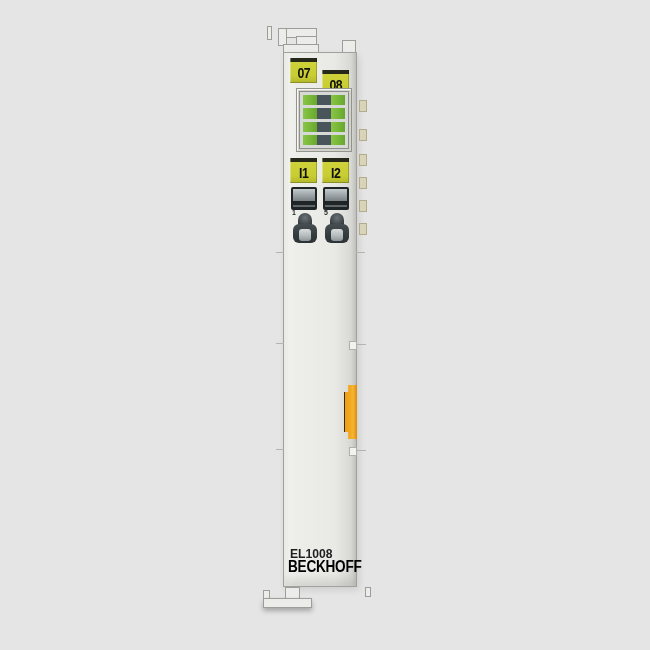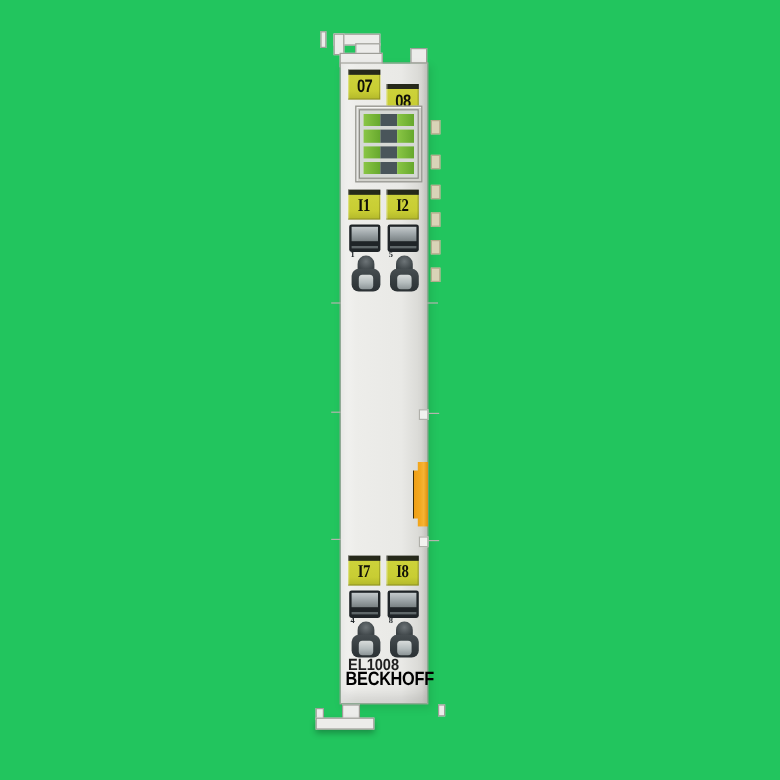--- a/index.html
+++ b/index.html
@@ -1,17 +1,17 @@
 <!DOCTYPE html>
 <html><head>
 <meta charset="utf-8">
 <style>
   html,body { margin:0; padding:0; background:#ffffff; }
   .stage {
-    position:relative; width:650px; height:650px; background:#22c55e;
+    position:relative; width:650px; height:650px; background:#e5e5e5;
     font-family:"Liberation Sans", sans-serif; overflow:hidden;
   }
   .abs { position:absolute; box-sizing:border-box; }
 
   
   .hw {
     background:linear-gradient(90deg,#f3f3f1,#ebebe8 60%,#dedeas 100%);
     background-color:#ececea;
     border:1px solid #9e9e98;
   }
@@ -79,21 +79,21 @@
   .hole .port {
     position:absolute; left:6px; top:16px; width:12px; height:12px;
     border-radius:3px;
     background:linear-gradient(180deg,#d8dcdb 0%,#b4bcbd 55%,#8d9597 100%);
   }
 
   .tnum {
     position:absolute; font-size:7px; line-height:7px; font-weight:bold; color:#23282b;
   }
 
-  .group { left:283px; width:64px; height:92px;font-family:Liberation Serif, serif; }
+  .group { left:283px; width:64px; height:92px; }
 
   
   .latch {
     left:344px; top:385px; width:13px; height:54px;
     background:linear-gradient(90deg,#3a2c08 0%,#3a2c08 9%,#ef9f16 9%,#f3a81f 45%,#f7b434 70%,#d98c0c 100%);
     clip-path:polygon(32% 0, 100% 0, 100% 100%, 32% 100%, 32% 87%, 0 87%, 0 13%, 32% 13%);
   }
 
   
   .tab-contact {
@@ -203,42 +203,20 @@
   <div class="abs seam-notch" style="left:349px;top:341px"></div>
   <div class="abs seam-tick" style="left:357px;top:344px;width:9px"></div>
 
 
   <div class="abs latch"></div>
 
   <div class="abs seam-tick" style="left:276px;top:449px;width:8px"></div>
   <div class="abs seam-notch" style="left:349px;top:447px"></div>
   <div class="abs seam-tick" style="left:357px;top:450px;width:9px"></div>
 
-  <div class="abs group" style="top:463px">
-    <div class="abs label" style="left:7px;top:0">
-        <span>I7</span>
-      </div>
-    <div class="abs label" style="left:39px;top:0">
-        <span>I8</span>
-      </div>
-    <div class="clamp" style="left:8px;top:29px"></div>
-    <div class="clamp" style="left:40px;top:29px"></div>
-    <div class="tnum" style="left:9px;top:51px">4</div>
-    <div class="tnum" style="left:41px;top:51px">8</div>
-    <div class="hole" style="left:10px;top:55px">
-        <div class="knob"></div>
-        <div class="base"></div>
-        <div class="port"></div>
-      </div>
-    <div class="hole" style="left:42px;top:55px">
-        <div class="knob"></div>
-        <div class="base"></div>
-        <div class="port"></div>
-      </div>
-  </div>
 
   <div class="abs model-text">EL1008</div>
   <div class="abs brand-text">BECKHOFF</div>
 
   <div class="abs hw" style="left:285px;top:587px;width:15px;height:13px"></div>
   <div class="abs hw" style="left:263px;top:590px;width:7px;height:10px"></div>
   <div class="abs hw bottom-bar-shadow" style="left:263px;top:598px;width:49px;height:10px"></div>
   <div class="abs hw" style="left:365px;top:587px;width:6px;height:10px"></div>
 
 </div>

